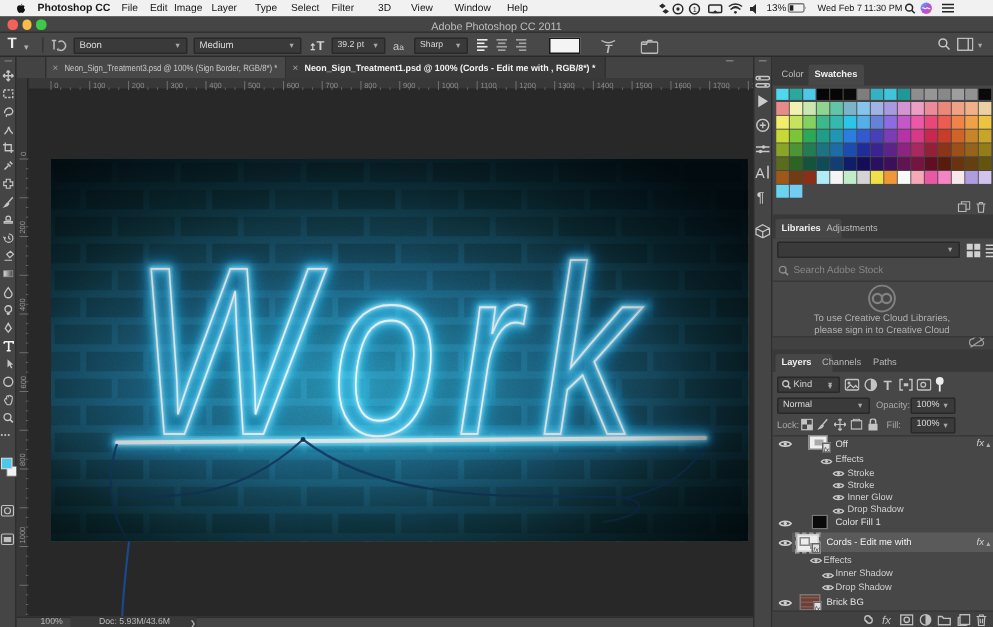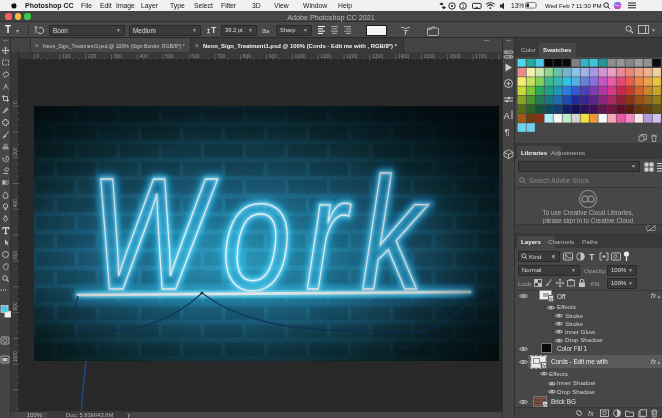--- a/index.html
+++ b/index.html
@@ -55,21 +55,21 @@
     <circle cx="4.5" cy="4.5" r="3.8" fill="url(#siri)"></circle>
     <path d="M1.8 4.5 C2.7 3.2 3.6 5.8 4.5 4.5 C5.4 3.2 6.3 5.8 7.2 4.5" stroke="#fff" stroke-width="0.7" fill="none"></path>
   </svg>
 <svg class="abs" style="left:628px;top:2px" width="8" height="7" viewBox="0 0 8 7">
     <path d="M0 1 L8 1 M0 3.4 L8 3.4 M0 5.8 L8 5.8" stroke="#222" stroke-width="1"></path>
   </svg>
 <div class="abs" style="left:0;top:11px;width:662px;height:11px;background:#454545;border-bottom:1px solid #303030"></div>
 <div class="abs" style="left:5.4px;top:13.4px;width:6.2px;height:6.2px;border-radius:50%;background:#f4605a"></div>
 <div class="abs" style="left:14.9px;top:13.4px;width:6.2px;height:6.2px;border-radius:50%;background:#f8bd44"></div>
 <div class="abs" style="left:24.4px;top:13.4px;width:6.2px;height:6.2px;border-radius:50%;background:#3ec94a"></div>
-<div class="tx" style="left:331px;top:13px;font-size:7.2px;color:#bdbdbd;transform:translateX(-50%)">Adobe Photoshop CC 2021</div>
+<div class="tx" style="left:331px;top:13px;font-size:7.2px;color:#bdbdbd;transform:translateX(-50%)">Adobe Photoshop CC 2011</div>
 <div class="abs" style="left:0;top:22px;width:662px;height:16px;background:#484848;border-bottom:1px solid #2a2a2a"></div>
 <div class="tx" style="left:5px;top:24px;font-size:10px;color:#ececec;font-weight:bold">T</div>
 <div class="tx" style="left:16px;top:27px;font-size:6px;color:#b0b0b0">▾</div>
 <div class="abs" style="left:28px;top:25px;width:1px;height:10px;background:#333"></div>
 <svg class="abs" style="left:33px;top:25px" width="12" height="10" viewBox="0 0 12 10">
     <path d="M3 8 L3 2 M1.5 2 L4.5 2 M6 3 a3 3 0 1 1 0 5" stroke="#bcbcbc" stroke-width="1" fill="none"></path>
     <path d="M6 9.3 L4.8 8 L6 6.7 Z" fill="#bcbcbc"></path>
   </svg>
 <div class="abs" style="left:49px;top:25px;width:76px;height:11px;background:#3a3a3a;border:1px solid #292929;border-radius:1px"></div>
 <div class="tx" style="left:53px;top:27.2px;font-size:6.4px;color:#dcdcdc">Boon</div>

